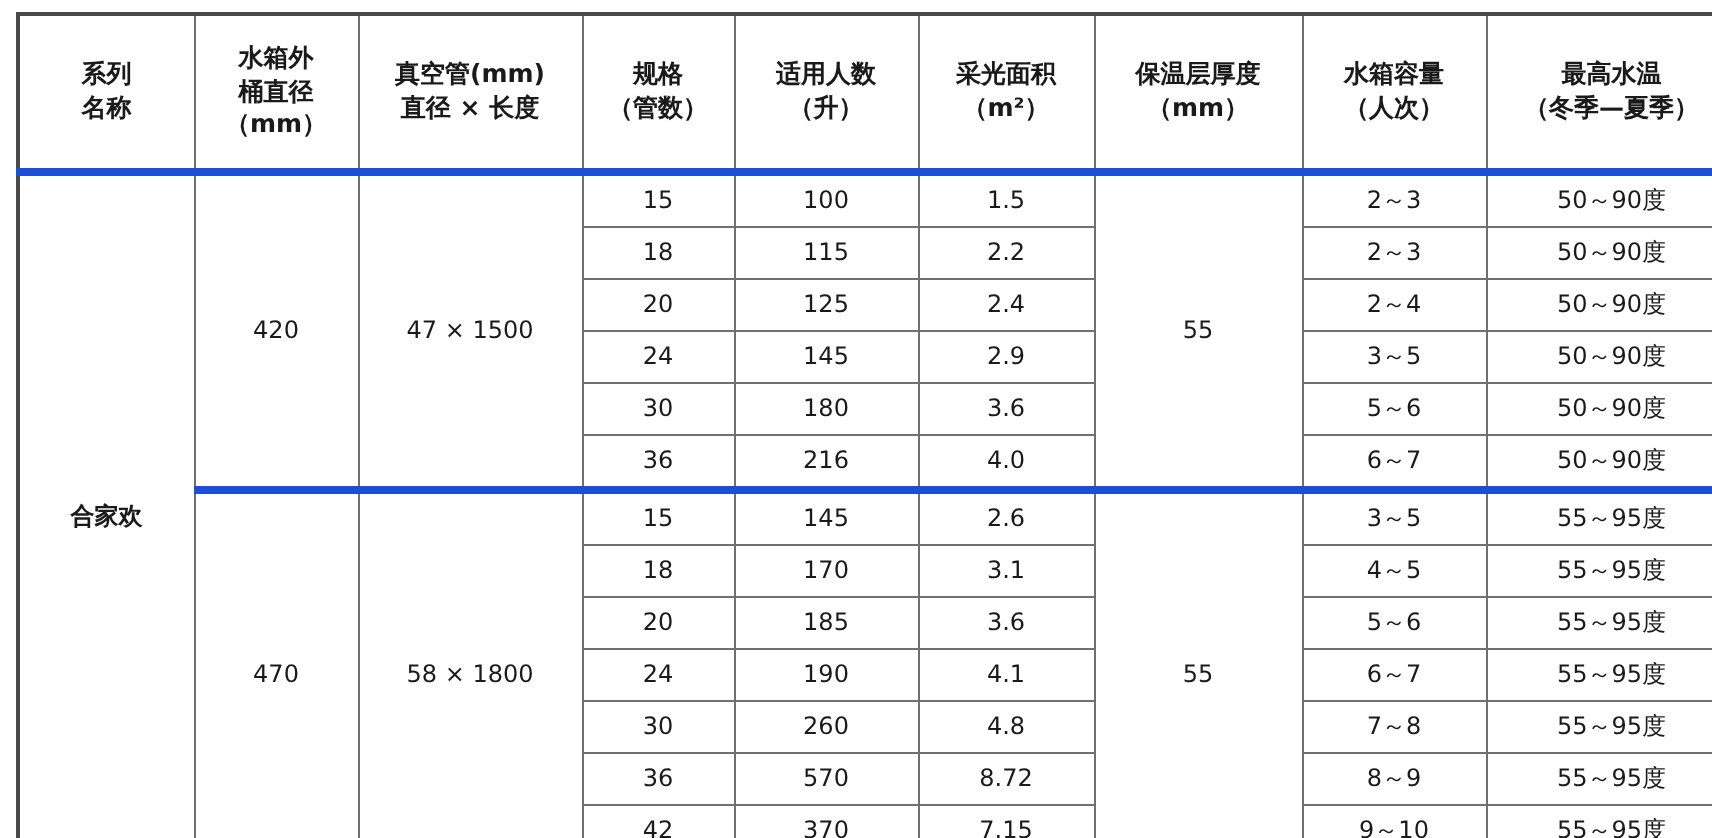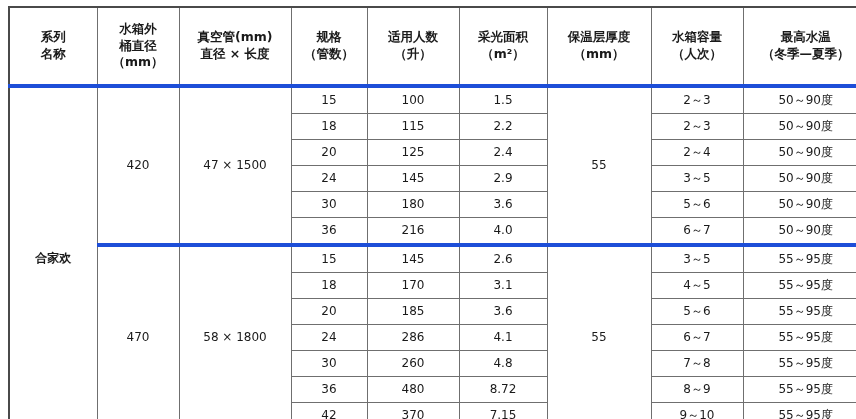--- a/index.html
+++ b/index.html
@@ -187,35 +187,35 @@
       </tr>
       <tr>
         <td>20</td>
         <td>185</td>
         <td>3.6</td>
         <td>5～6</td>
         <td>55～95度</td>
       </tr>
       <tr>
         <td>24</td>
-        <td>286</td>
+        <td>190</td>
         <td>4.1</td>
         <td>6～7</td>
         <td>55～95度</td>
       </tr>
       <tr>
         <td>30</td>
         <td>260</td>
         <td>4.8</td>
         <td>7～8</td>
         <td>55～95度</td>
       </tr>
       <tr>
         <td>36</td>
-        <td>480</td>
+        <td>570</td>
         <td>8.72</td>
         <td>8～9</td>
         <td>55～95度</td>
       </tr>
       <tr>
         <td>42</td>
         <td>370</td>
         <td>7.15</td>
         <td>9～10</td>
         <td>55～95度</td>

